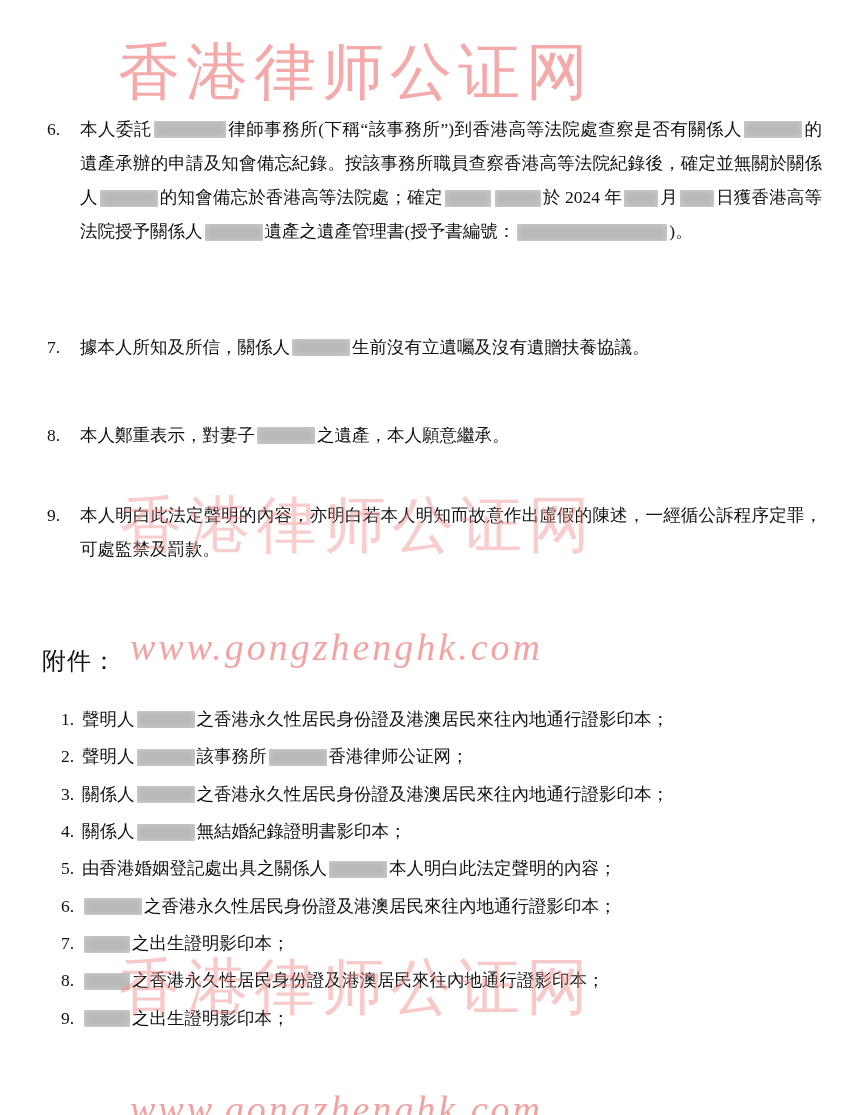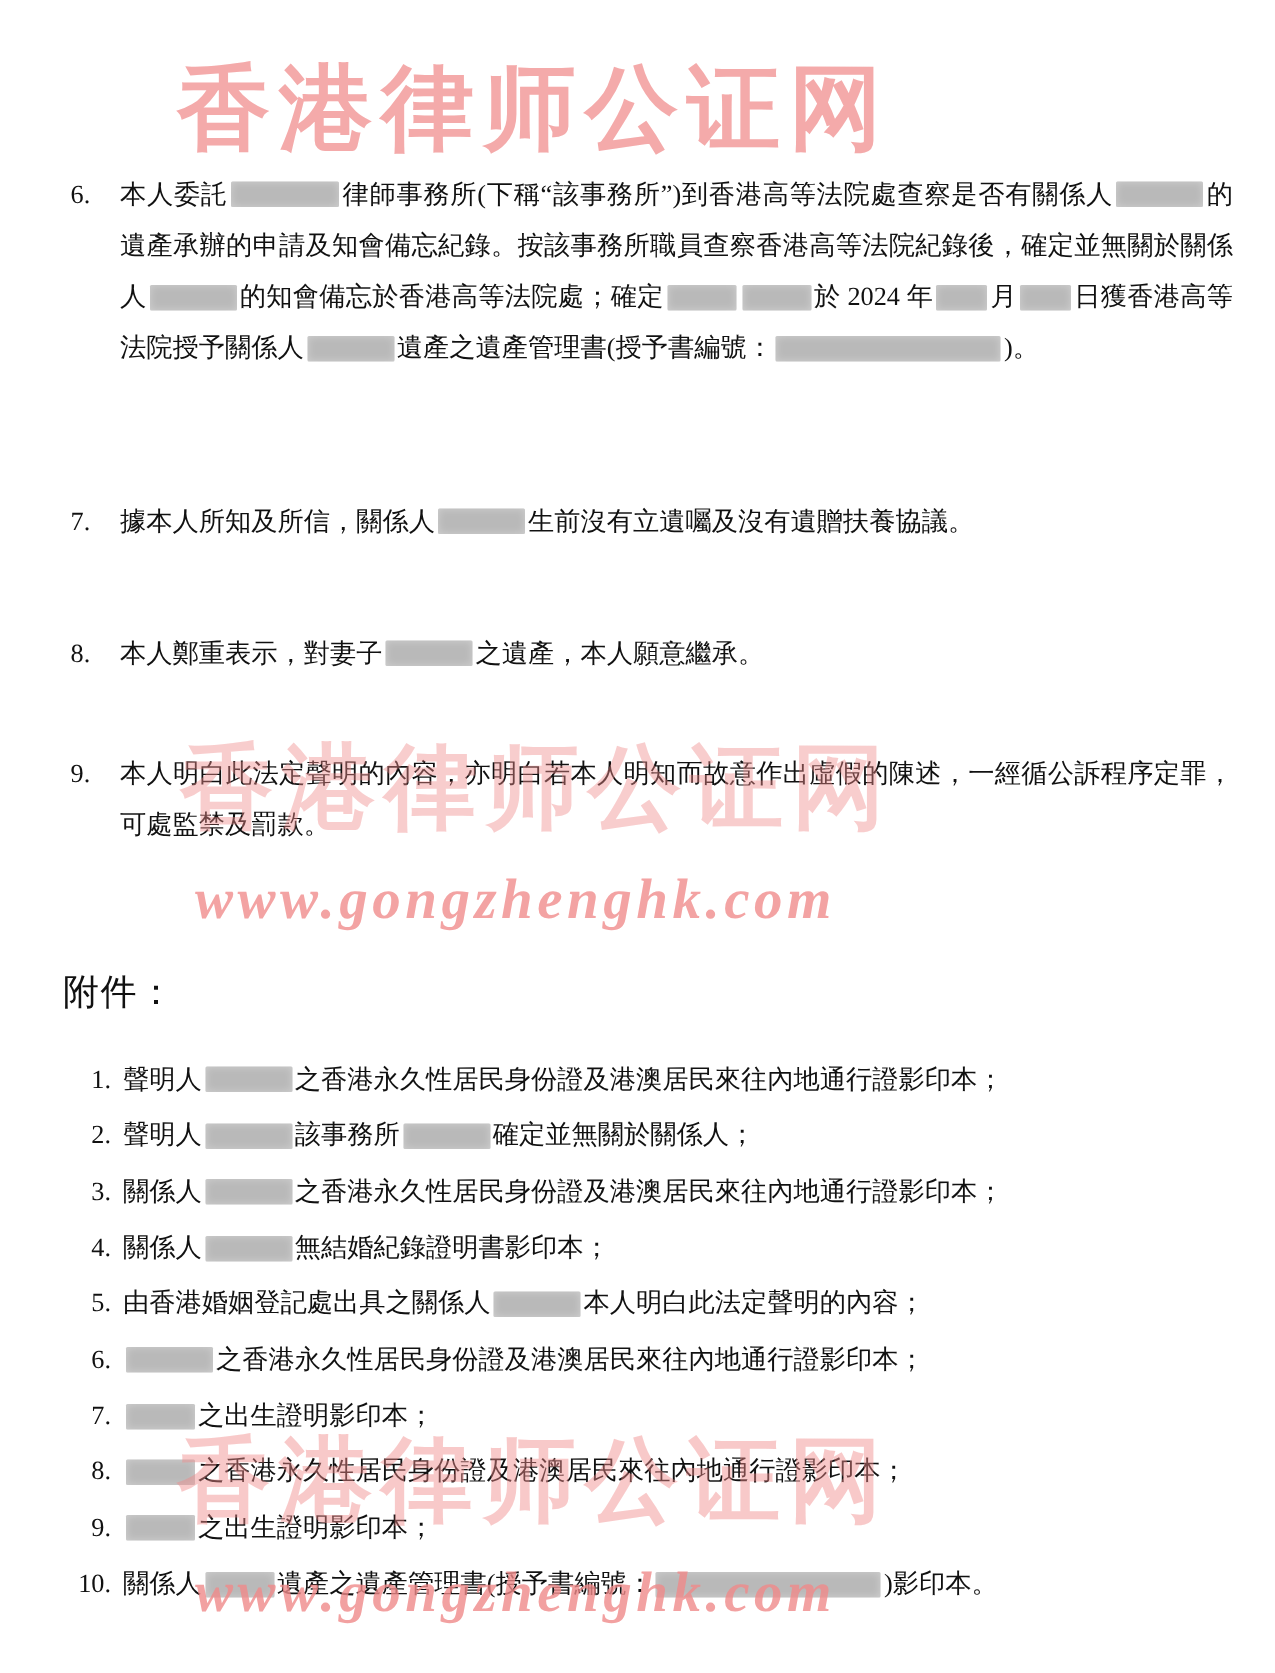--- a/index.html
+++ b/index.html
@@ -20,34 +20,35 @@
   .wm-layer {
     position: absolute;
     inset: 0;
     pointer-events: none;
     z-index: 5;
   }
   .wm-text {
     position: absolute;
     color: #f08a8a;
     opacity: 0.72;
-    font-weight: bold;
+    font-weight: normal;
     white-space: nowrap;
     letter-spacing: 2px;
   }
   .wm-cn {
     font-family: "DejaVu Sans", sans-serif;
     font-size: 62px;
     letter-spacing: 6px;
   }
   .wm-url {
     font-family: "Liberation Serif", serif;
     font-style: italic;
     font-size: 38px;
     letter-spacing: 3px;
+    margin-top: 47px;
   }
   .wm1 { top: 30px;  left: 118px; }
   .wm2 { top: 483px; left: 120px; opacity: 0.42; }
   .wm3 { top: 578px; left: 130px; opacity: 0.78; }
   .wm4 { top: 945px; left: 118px; opacity: 0.45; }
   .wm5 { top: 1040px; left: 130px; opacity: 0.80; }
 
   
   .page {
     position: relative;
@@ -167,21 +168,21 @@
 
   <div class="attach-title">附件：</div>
 
   <div class="attach-list">
     <div class="attach-item">
       <div class="num">1.</div>
       <div class="body"><span class="seg">聲明人</span><span class="redact r-md"></span><span class="seg">之香港永久性居民身份證及港澳居民來往內地通行證影印本；</span></div>
     </div>
     <div class="attach-item">
       <div class="num">2.</div>
-      <div class="body"><span class="seg">聲明人</span><span class="redact r-md"></span><span class="seg">該事務所</span><span class="redact r-md"></span><span class="seg">確定並無關於關係人；</span></div>
+      <div class="body"><span class="seg">聲明人</span><span class="redact r-md"></span><span class="seg">該事務所</span><span class="redact r-md"></span><span class="seg">香港律师公证网；</span></div>
     </div>
     <div class="attach-item">
       <div class="num">3.</div>
       <div class="body"><span class="seg">關係人</span><span class="redact r-md"></span><span class="seg">之香港永久性居民身份證及港澳居民來往內地通行證影印本；</span></div>
     </div>
     <div class="attach-item">
       <div class="num">4.</div>
       <div class="body"><span class="seg">關係人</span><span class="redact r-md"></span><span class="seg">無結婚紀錄證明書影印本；</span></div>
     </div>
     <div class="attach-item">
@@ -197,19 +198,15 @@
       <div class="body"><span class="redact r-sm"></span><span class="seg">之出生證明影印本；</span></div>
     </div>
     <div class="attach-item">
       <div class="num">8.</div>
       <div class="body"><span class="redact r-sm"></span><span class="seg">之香港永久性居民身份證及港澳居民來往內地通行證影印本；</span></div>
     </div>
     <div class="attach-item">
       <div class="num">9.</div>
       <div class="body"><span class="redact r-sm"></span><span class="seg">之出生證明影印本；</span></div>
     </div>
-    <div class="attach-item">
-      <div class="num">10.</div>
-      <div class="body"><span class="seg">關係人</span><span class="redact r-sm"></span><span class="seg">遺產之遺產管理書(授予書編號：</span><span class="redact r-code"></span><span class="seg">)影印本。</span></div>
-    </div>
   </div>
 
 </div>
 
 </body></html>

